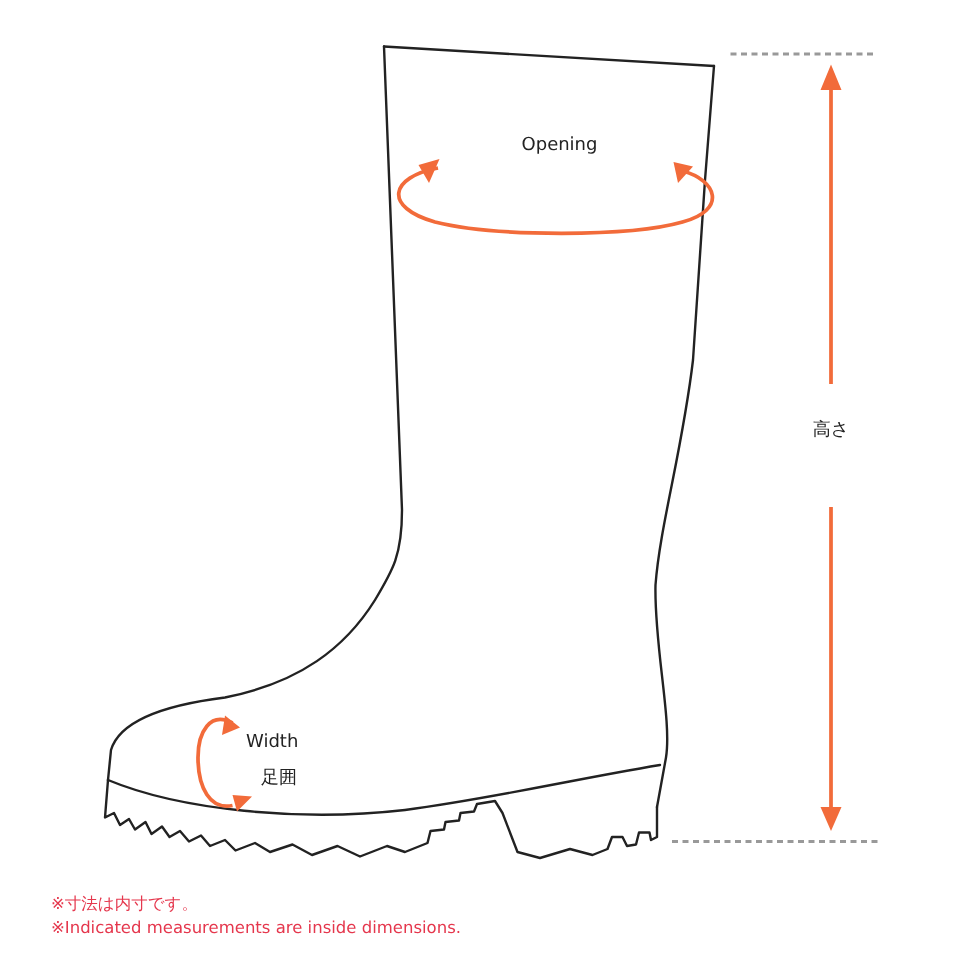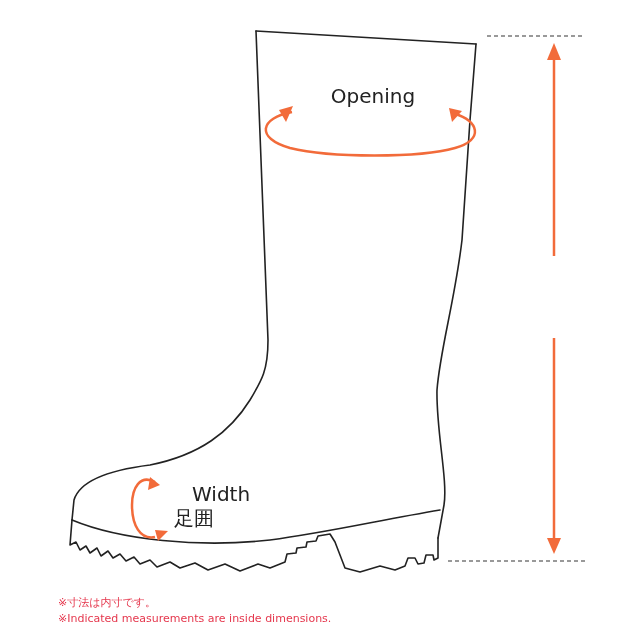--- a/index.html
+++ b/index.html
@@ -1,22 +1,22 @@
 <!DOCTYPE html>
 <html><head>
   <meta charset="utf-8">
   <style>
     html, body { margin: 0; padding: 0; background: #ffffff; }
     body { width: 640px; height: 640px; position: relative; overflow: hidden;
            font-family: "DejaVu Sans", sans-serif; }
     svg.diagram { position: absolute; left: 0; top: 0; }
-    .label { position: absolute; text-align: center; color: #222; font-size: 20px; line-height: 24px; }
+    .label { position: absolute; text-align: center; color: #222; font-size: 12px; line-height: 24px; }
     .label span { display: block; }
     .notes { position: absolute; left: 34px; top: 595px; color: #e5374d; font-size: 11px; line-height: 16px; }
-    .notes div { white-space: nowrap; margin-left: 24px; }
+    .notes div { white-space: nowrap; }
   </style>
 </head>
 <body>
 
 <svg class="diagram" width="640" height="640" viewBox="0 0 640 640" xmlns="http://www.w3.org/2000/svg">
 
   <g fill="none" stroke="#222" stroke-width="1.6" stroke-linejoin="round" stroke-linecap="round">
 
     <path d="M256 31 L476 44"></path>
 
@@ -48,23 +48,24 @@
   <line x1="554" y1="338" x2="554" y2="540" stroke="#f26b3a" stroke-width="2.5"></line>
   <polygon points="554,43 547,60 561,60" fill="#f26b3a"></polygon>
   <polygon points="554,554 547,538 561,538" fill="#f26b3a"></polygon>
 </svg>
 
 <div class="label" style="left:318px; top:84px; width:110px;">
   <span>Opening</span>
 </div>
 
 <div class="label" style="left:514px; top:274px; width:80px;">
+  <span>高さ</span>
 </div>
 
 <div class="label" style="left:160px; top:482px; width:70px; text-align:left;">
-  <span style="padding-left:4px;margin-left:28px;">Width</span>
+  <span style="padding-left:4px;">Width</span>
   <span style="padding-left:14px;">足囲</span>
 </div>
 
 <div class="notes">
   <div>※寸法は内寸です。</div>
   <div>※Indicated measurements are inside dimensions.</div>
 </div>
 
 </body></html>

